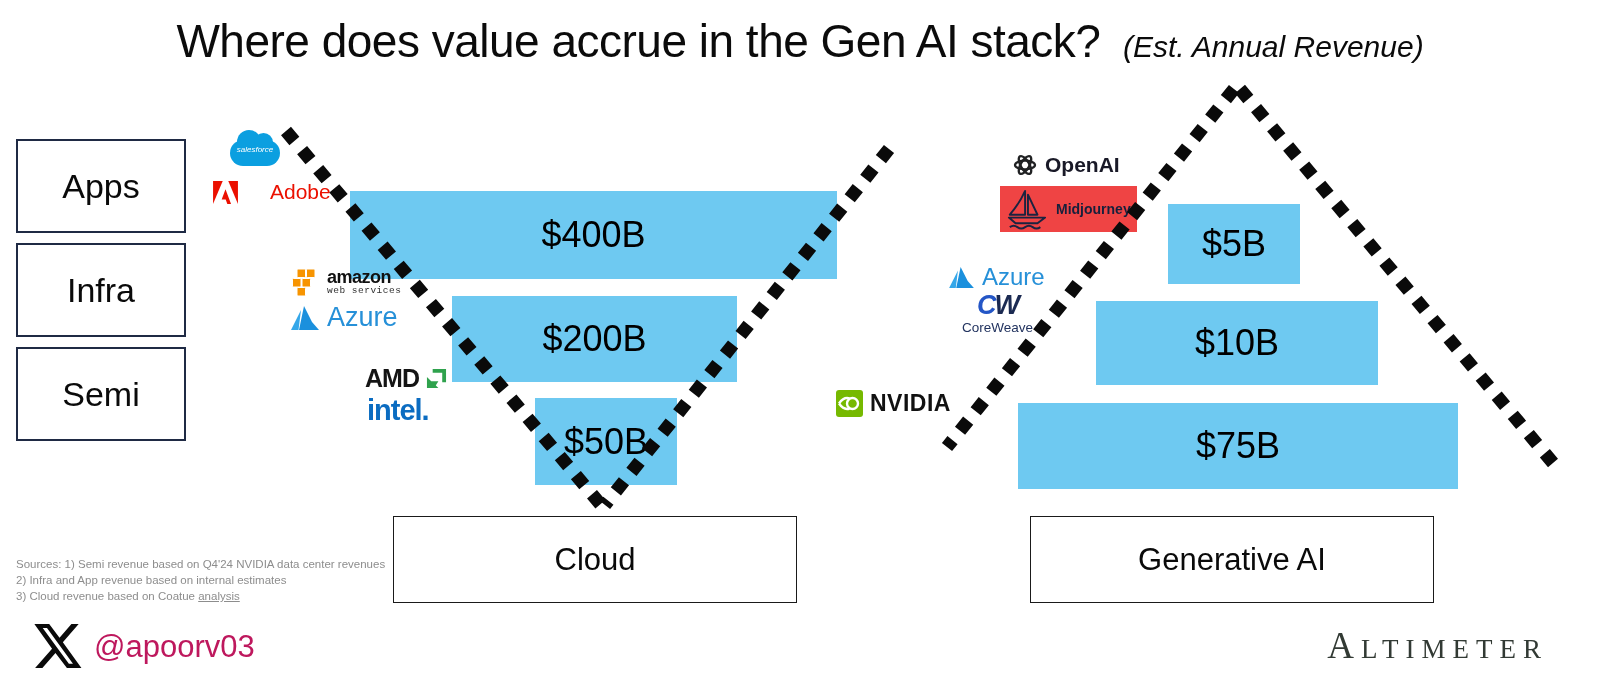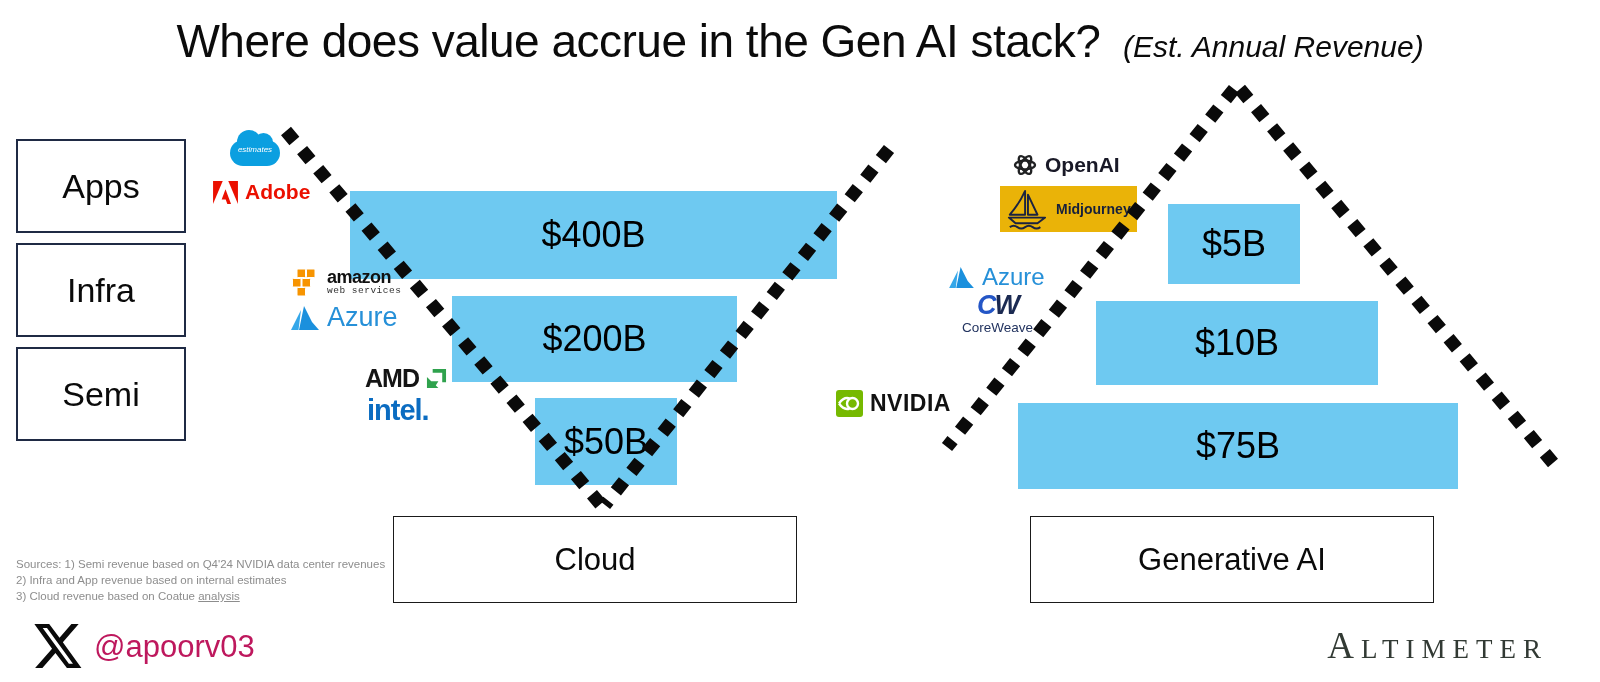--- a/index.html
+++ b/index.html
@@ -28,30 +28,30 @@
 
   
   .logo{position:absolute;display:flex;align-items:center;gap:7px;z-index:2;}
   .logo svg{display:block;}
 
   .sf-cloud{position:relative;width:50px;height:26px;background:#0b9fe0;border-radius:13px;margin-top:8px;}
   .sf-cloud::before{content:"";position:absolute;width:24px;height:24px;border-radius:50%;background:#0b9fe0;top:-10px;left:7px;}
   .sf-cloud::after{content:"";position:absolute;width:19px;height:19px;border-radius:50%;background:#0b9fe0;top:-7px;left:24px;}
   .sf-text{position:absolute;z-index:1;width:100%;text-align:center;top:5px;color:#fff;font-size:8px;font-style:italic;}
 
-  .adobe-text{color:#EB1000;font-size:21px;font-weight:700;}
+  .adobe-text{color:#EB1000;font-size:21px;font-weight:400;margin-left:25px;}
   .amazon-col{display:flex;flex-direction:column;line-height:1;}
   .amazon-word{font-size:18px;font-weight:800;color:#111;letter-spacing:-0.5px;}
   .amazon-sub{font-size:9.5px;color:#333;letter-spacing:0.5px;font-family:Liberation Mono, monospace;}
   .azure-text{color:#2690d8;font-size:27px;font-weight:400;}
   .azure-text.small{font-size:24px;}
   .amd-text{font-size:25px;font-weight:900;color:#141414;letter-spacing:-1px;}
   .intel-text{color:#0b6cc1;font-size:29px;font-weight:700;letter-spacing:-1px;}
   .openai-text{color:#191927;font-size:21px;font-weight:600;}
-  .mj-wrap{background:#eab308;padding:2px 6px;display:flex;align-items:center;gap:8px;}
+  .mj-wrap{background:#ef4444;padding:2px 6px;display:flex;align-items:center;gap:8px;}
   .mj-text{font-size:14px;font-weight:800;color:#16203c;}
   .cw-col{display:flex;flex-direction:column;align-items:center;line-height:1;}
   .cw-mark{font-size:27px;font-weight:900;font-style:italic;letter-spacing:-2px;}
   .cw-c{color:#2456c6;} .cw-w{color:#1b2a52;}
   .cw-text{font-size:13.5px;color:#22335f;margin-top:2px;}
   .nvidia-text{font-size:23px;font-weight:900;color:#111;letter-spacing:0.5px;}
 
   
   .sources{position:absolute;left:16px;top:556px;font-size:11.5px;line-height:16px;color:#8d8d8d;z-index:4;}
   .sources .link{text-decoration:underline;}
@@ -112,21 +112,21 @@
 
   <div class="base-box" style="left:393px;">
     <span>Cloud</span>
   </div>
   <div class="base-box" style="left:1030px;">
     <span>Generative AI</span>
   </div>
 
   <div class="logo" style="left:230px;top:132px;">
     <div class="sf-cloud">
-      <div class="sf-text">estimates</div>
+      <div class="sf-text">salesforce</div>
     </div>
   </div>
 
   <div class="logo" style="left:213px;top:180px;">
     <svg width="25" height="23" viewBox="0 0 26 24">
       <path d="M15.9 0 H26 V24 Z" fill="#EB1000"></path>
       <path d="M10.1 0 H0 V24 Z" fill="#EB1000"></path>
       <path d="M13 8.6 L18.8 24 H14.9 L13.2 19.4 H9 Z" fill="#EB1000"></path>
     </svg>
     <span class="adobe-text">Adobe</span>

